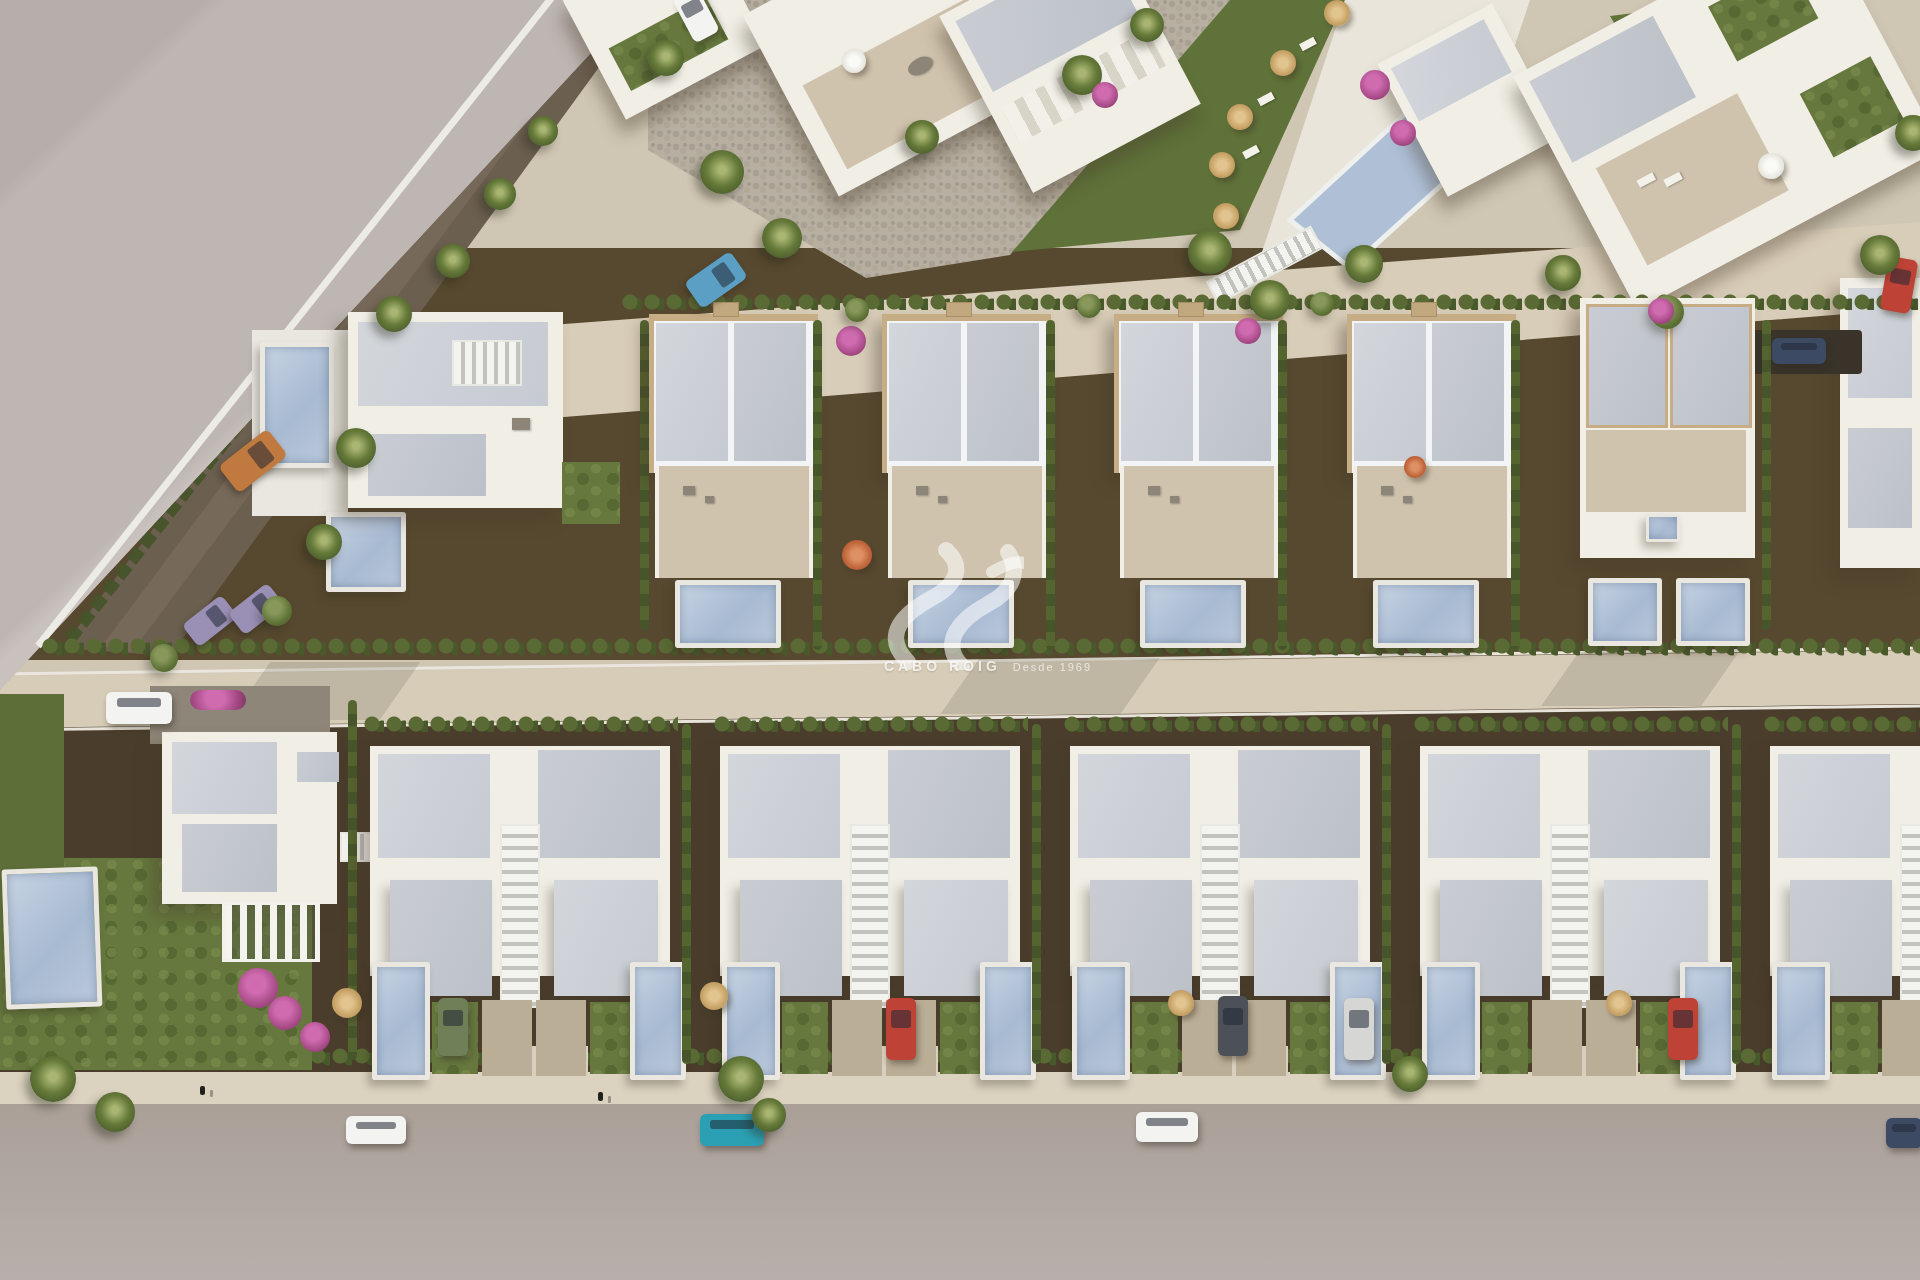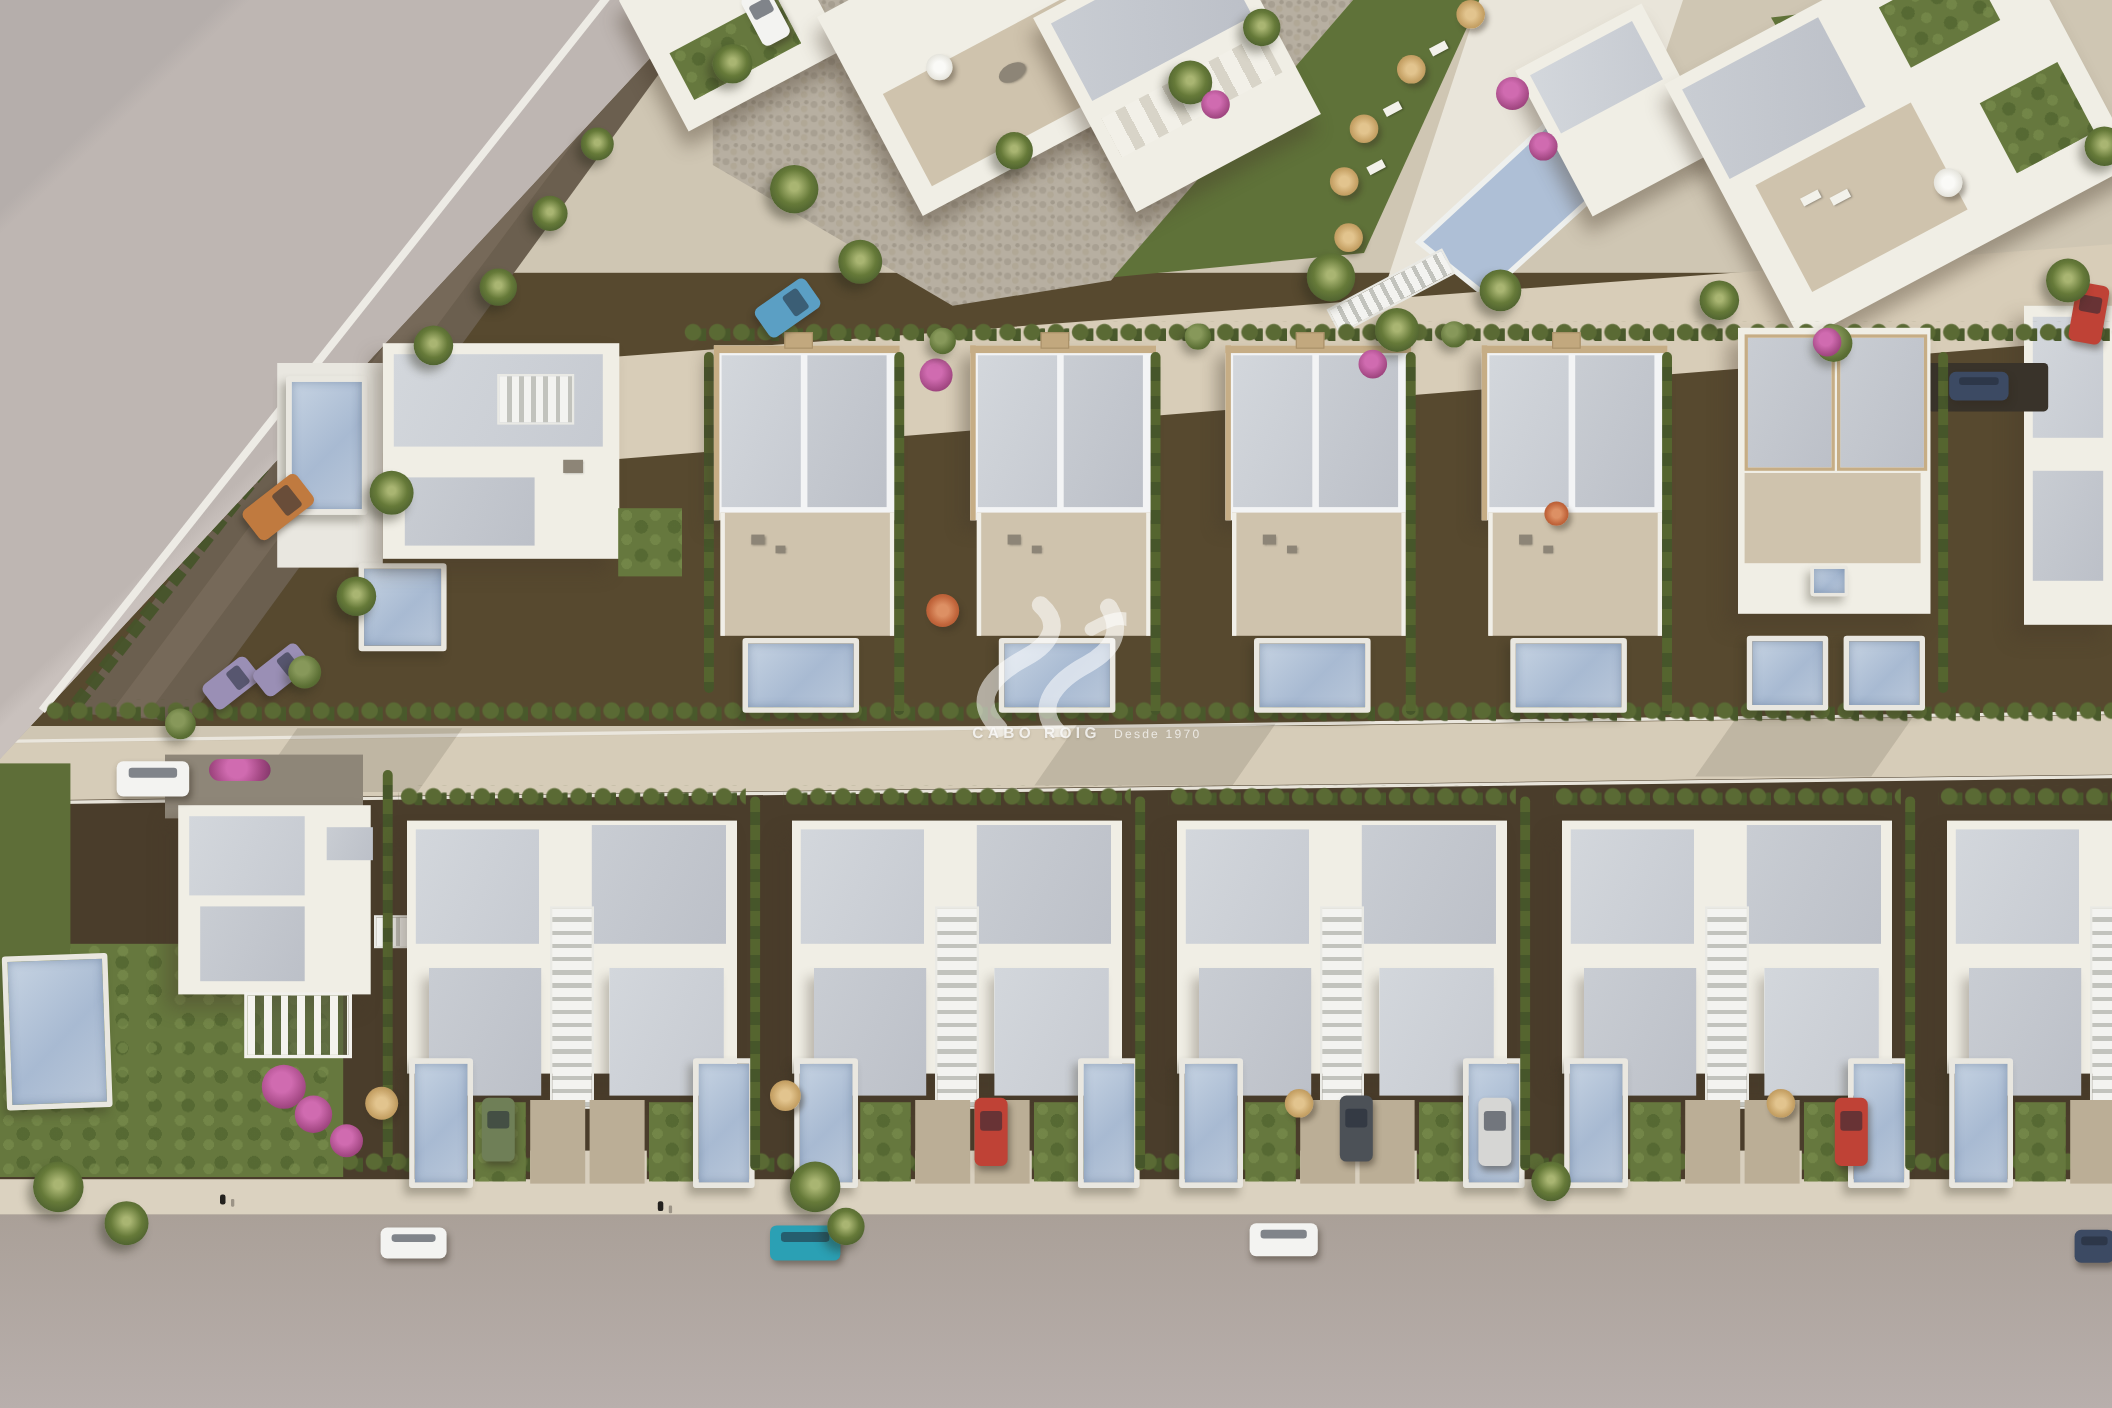--- a/index.html
+++ b/index.html
@@ -401,17 +401,17 @@
   <div id="watermark" class="abs" style="left:858px;top:540px;width:280px;height:160px">
     <svg width="150" height="130" viewBox="0 0 150 130" style="position:absolute;left:16px;top:0">
       <g fill="none" stroke="rgba(255,255,255,0.55)" stroke-width="16" stroke-linecap="round">
         <path d="M34 122 C6 94 32 72 58 58 C84 44 90 26 72 10"></path>
         <path d="M88 126 C64 102 88 78 114 64 C140 50 146 32 134 12"></path>
         <path d="M118 32 C134 23 144 21 150 23" stroke-width="12"></path>
       </g>
     </svg>
     <div id="wm-text" class="abs" style="left:0;top:118px">
       <span id="wm-brand">CABO ROIG</span>
-      <span id="wm-tagline">Desde 1970</span>
+      <span id="wm-tagline">Desde 1969</span>
     </div>
   </div>
 
 </div>
 
 </body></html>

